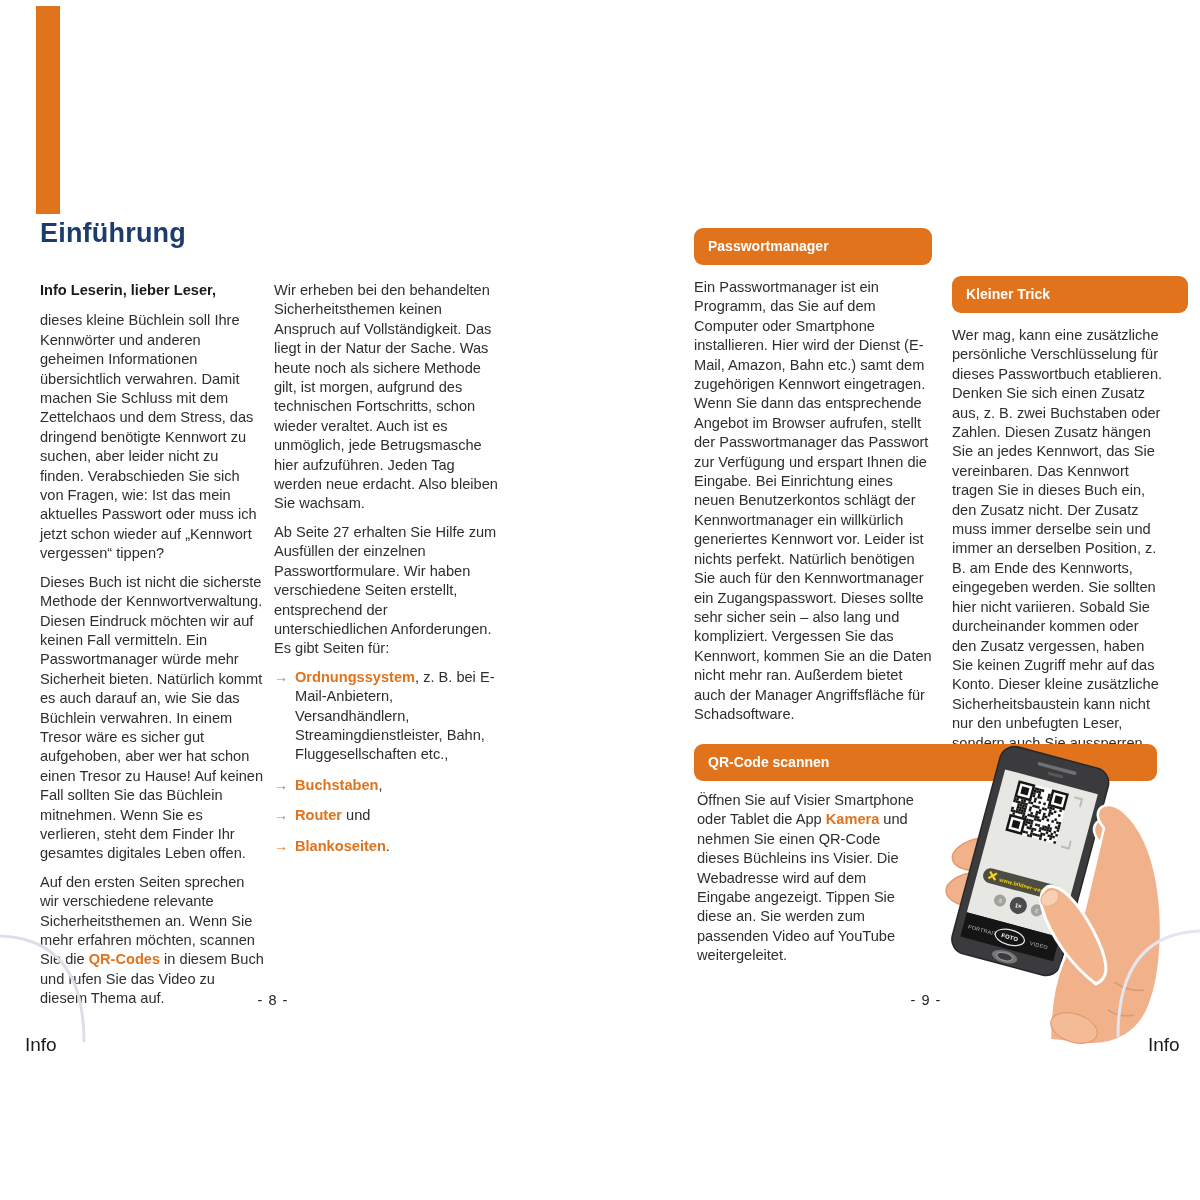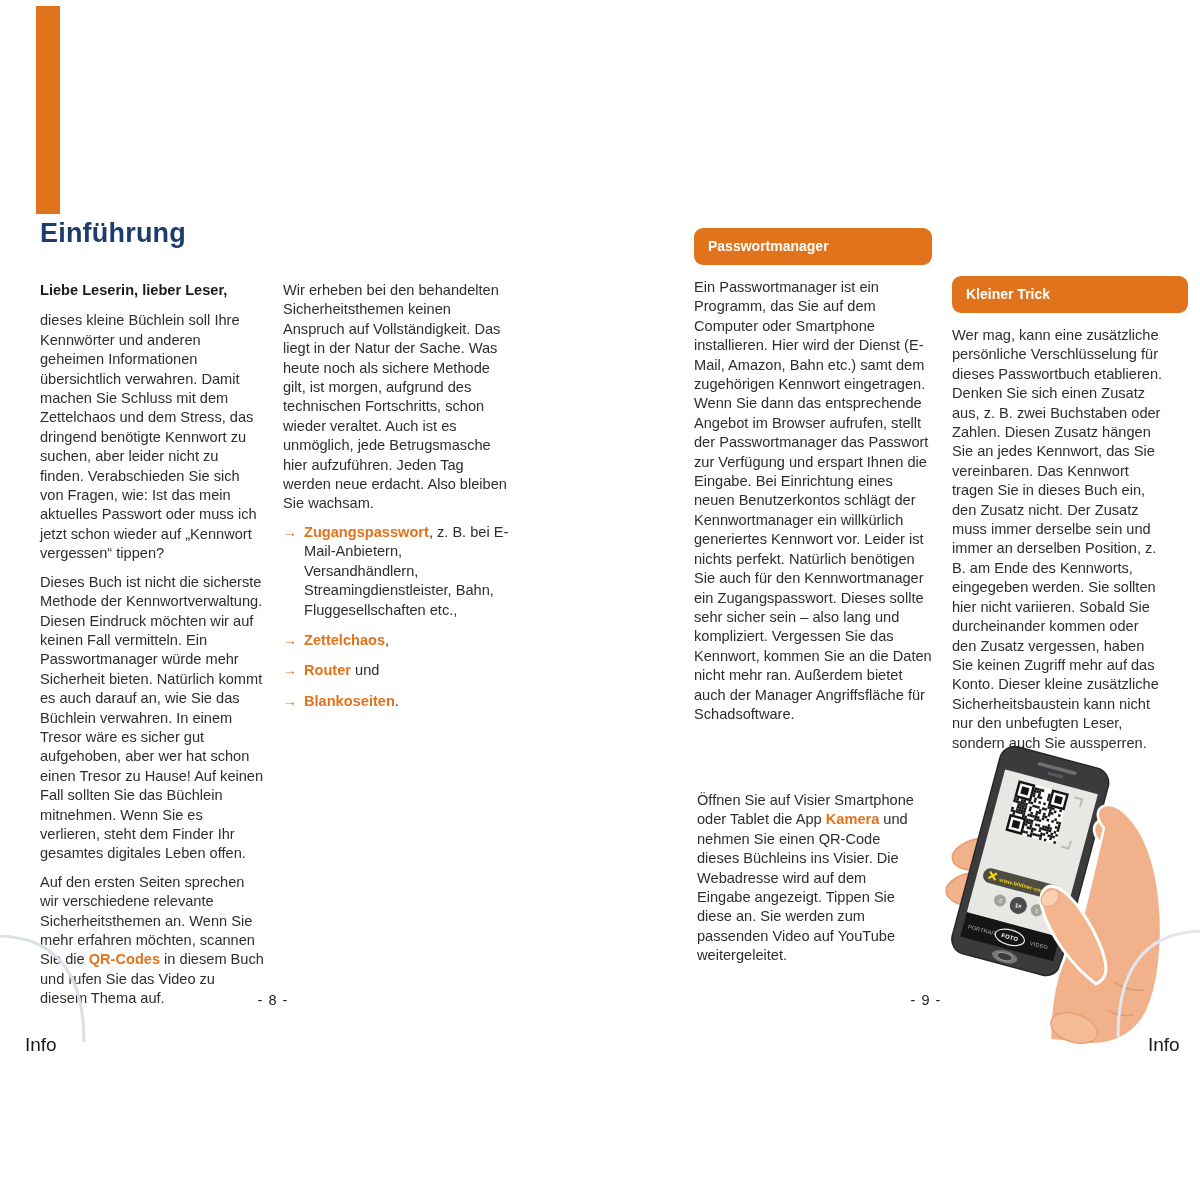--- a/index.html
+++ b/index.html
@@ -6,21 +6,21 @@
   html,body{margin:0;padding:0;background:#fff;}
   .canvas{position:relative;width:1200px;height:1200px;background:#ffffff;overflow:hidden;
           font-family:"Liberation Sans",sans-serif;color:var(--ink);border-radius:14px;}
   .register-tab{position:absolute;left:36px;top:6px;width:24px;height:208px;background:var(--orange);}
   .title{position:absolute;left:40px;top:218px;margin:0;font-size:27px;font-weight:700;color:var(--navy);letter-spacing:0.2px;}
   p{margin:0 0 9px 0;font-size:14.6px;line-height:19.4px;hyphens:auto;}
   .lead{font-weight:700;color:#1b1b1b;margin-bottom:11px;}
   .hl{color:var(--orange);font-weight:700;}
   .col{position:absolute;top:281px;width:226px;}
   .col-l1{left:40px;}
-  .col-l2{left:283px;}
+  .col-l2{left:274px;}
   .rcol{position:absolute;width:238px;}
   .rcol-1{left:694px;top:228px;}
   .rcol-2{left:952px;top:228px;width:236px;margin-top:48px;}
   .rcol-2 p{width:213px;}
   .rcol-3{left:697px;top:791px;width:226px;}
   .obox{background:var(--orange);color:#fff;font-weight:700;font-size:14px;line-height:20px;
         border-radius:9px;padding:8px 10px 9px 14px;margin-bottom:13px;}
   .obox-wide{position:absolute;left:694px;top:744px;width:439px;z-index:1;}
   .bullet{display:flex;gap:7px;margin:0 0 11px 0;}
   .bullet .arr{color:var(--orange);flex:0 0 13px;font-size:14px;line-height:19.4px;}
@@ -37,36 +37,37 @@
 </head>
 <body>
 
 <div class="canvas">
 
   <div class="register-tab"></div>
 
   <h1 class="title">Einführung</h1>
 
   <div class="col col-l1">
-    <p class="lead">Liebe Leserin, lieber Leser,</p>
+    <p class="lead">Info Leserin, lieber Leser,</p>
     <p>dieses kleine Büchlein soll Ihre Kennwörter und anderen geheimen Informationen übersichtlich verwahren. Damit machen Sie Schluss mit dem Zettelchaos und dem Stress, das dringend benötigte Kennwort zu suchen, aber leider nicht zu finden. Verabschieden Sie sich von Fragen, wie: Ist das mein aktuelles Passwort oder muss ich jetzt schon wieder auf „Kennwort vergessen“ tippen?</p>
     <p>Dieses Buch ist nicht die sicherste Methode der Kennwortverwaltung. Diesen Eindruck möchten wir auf keinen Fall vermitteln. Ein Passwortmanager würde mehr Sicherheit bieten. Natürlich kommt es auch darauf an, wie Sie das Büchlein verwahren. In einem Tresor wäre es sicher gut aufgehoben, aber wer hat schon einen Tresor zu Hause! Auf keinen Fall sollten Sie das Büchlein mitnehmen. Wenn Sie es verlieren, steht dem Finder Ihr gesamtes digitales Leben offen.</p>
     <p><span>Auf den ersten Seiten sprechen wir verschiedene relevante Sicherheitsthemen an. Wenn Sie mehr erfahren möchten, scannen Sie die </span><span class="hl">QR-Codes</span><span> in diesem Buch und rufen Sie das Video zu diesem Thema auf.</span></p>
   </div>
 
   <div class="col col-l2">
     <p>Wir erheben bei den behandelten Sicherheitsthemen keinen Anspruch auf Vollständigkeit. Das liegt in der Natur der Sache. Was heute noch als sichere Methode gilt, ist morgen, aufgrund des technischen Fortschritts, schon wieder veraltet. Auch ist es unmöglich, jede Betrugsmasche hier aufzuführen. Jeden Tag werden neue erdacht. Also bleiben Sie wachsam.</p>
+    <p>Ab Seite 27 erhalten Sie Hilfe zum Ausfüllen der einzelnen Passwortformulare. Wir haben verschiedene Seiten erstellt, entsprechend der unterschiedlichen Anforderungen. Es gibt Seiten für:</p>
 
     <div class="bullet">
       <span class="arr">→</span>
-      <p><span class="hl">Zugangspasswort</span><span>, z. B. bei E-Mail-Anbietern, Versandhändlern, Streamingdienstleister, Bahn, Fluggesellschaften etc.,</span></p>
+      <p><span class="hl">Ordnungssystem</span><span>, z. B. bei E-Mail-Anbietern, Versandhändlern, Streamingdienstleister, Bahn, Fluggesellschaften etc.,</span></p>
     </div>
     <div class="bullet">
       <span class="arr">→</span>
-      <p><span class="hl">Zettelchaos</span><span>,</span></p>
+      <p><span class="hl">Buchstaben</span><span>,</span></p>
     </div>
     <div class="bullet">
       <span class="arr">→</span>
       <p><span class="hl">Router</span><span> und</span></p>
     </div>
     <div class="bullet">
       <span class="arr">→</span>
       <p><span class="hl">Blankoseiten</span><span>.</span></p>
     </div>
 
@@ -75,20 +76,21 @@
   <div class="rcol rcol-1">
     <div class="obox"><span>Passwortmanager</span></div>
     <p>Ein Passwortmanager ist ein Programm, das Sie auf dem Computer oder Smartphone installieren. Hier wird der Dienst (E-Mail, Amazon, Bahn etc.) samt dem zugehörigen Kennwort eingetragen. Wenn Sie dann das entsprechende Angebot im Browser aufrufen, stellt der Passwortmanager das Passwort zur Verfügung und erspart Ihnen die Eingabe. Bei Einrichtung eines neuen Benutzerkontos schlägt der Kennwortmanager ein willkürlich generiertes Kennwort vor. Leider ist nichts perfekt. Natürlich benötigen Sie auch für den Kennwortmanager ein Zugangspasswort. Dieses sollte sehr sicher sein – also lang und kompliziert. Vergessen Sie das Kennwort, kommen Sie an die Daten nicht mehr ran. Außerdem bietet auch der Manager Angriffsfläche für Schadsoftware.</p>
   </div>
 
   <div class="rcol rcol-2">
     <div class="obox"><span>Kleiner Trick</span></div>
     <p>Wer mag, kann eine zusätzliche persönliche Verschlüsselung für dieses Passwortbuch etablieren. Denken Sie sich einen Zusatz aus, z. B. zwei Buchstaben oder Zahlen. Diesen Zusatz hängen Sie an jedes Kennwort, das Sie vereinbaren. Das Kennwort tragen Sie in dieses Buch ein, den Zusatz nicht. Der Zusatz muss immer derselbe sein und immer an derselben Position, z. B. am Ende des Kennworts, eingegeben werden. Sie sollten hier nicht variieren. Sobald Sie durcheinander kommen oder den Zusatz vergessen, haben Sie keinen Zugriff mehr auf das Konto. Dieser kleine zusätzliche Sicherheitsbaustein kann nicht nur den unbefugten Leser, sondern auch Sie aussperren.</p>
   </div>
 
+  <div class="obox obox-wide"><span>QR-Code scannen</span></div>
 
   <div class="rcol rcol-3">
     <p><span>Öffnen Sie auf Visier Smartphone oder Tablet die App </span><span class="hl">Kamera</span><span> und nehmen Sie einen QR-Code dieses Büchleins ins Visier. Die Webadresse wird auf dem Eingabe angezeigt. Tippen Sie diese an. Sie werden zum passenden Video auf YouTube weitergeleitet.</span></p>
   </div>
 
   <svg class="phone" viewBox="0 0 262 340" aria-hidden="true">
 
     <g fill="#f1b28b" stroke="#e59a6f" stroke-width="1.5">
       <ellipse cx="44" cy="122" rx="30" ry="16" transform="rotate(-10 44 122)"></ellipse>
       <ellipse cx="40" cy="157" rx="32" ry="17" transform="rotate(-5 40 157)"></ellipse>

